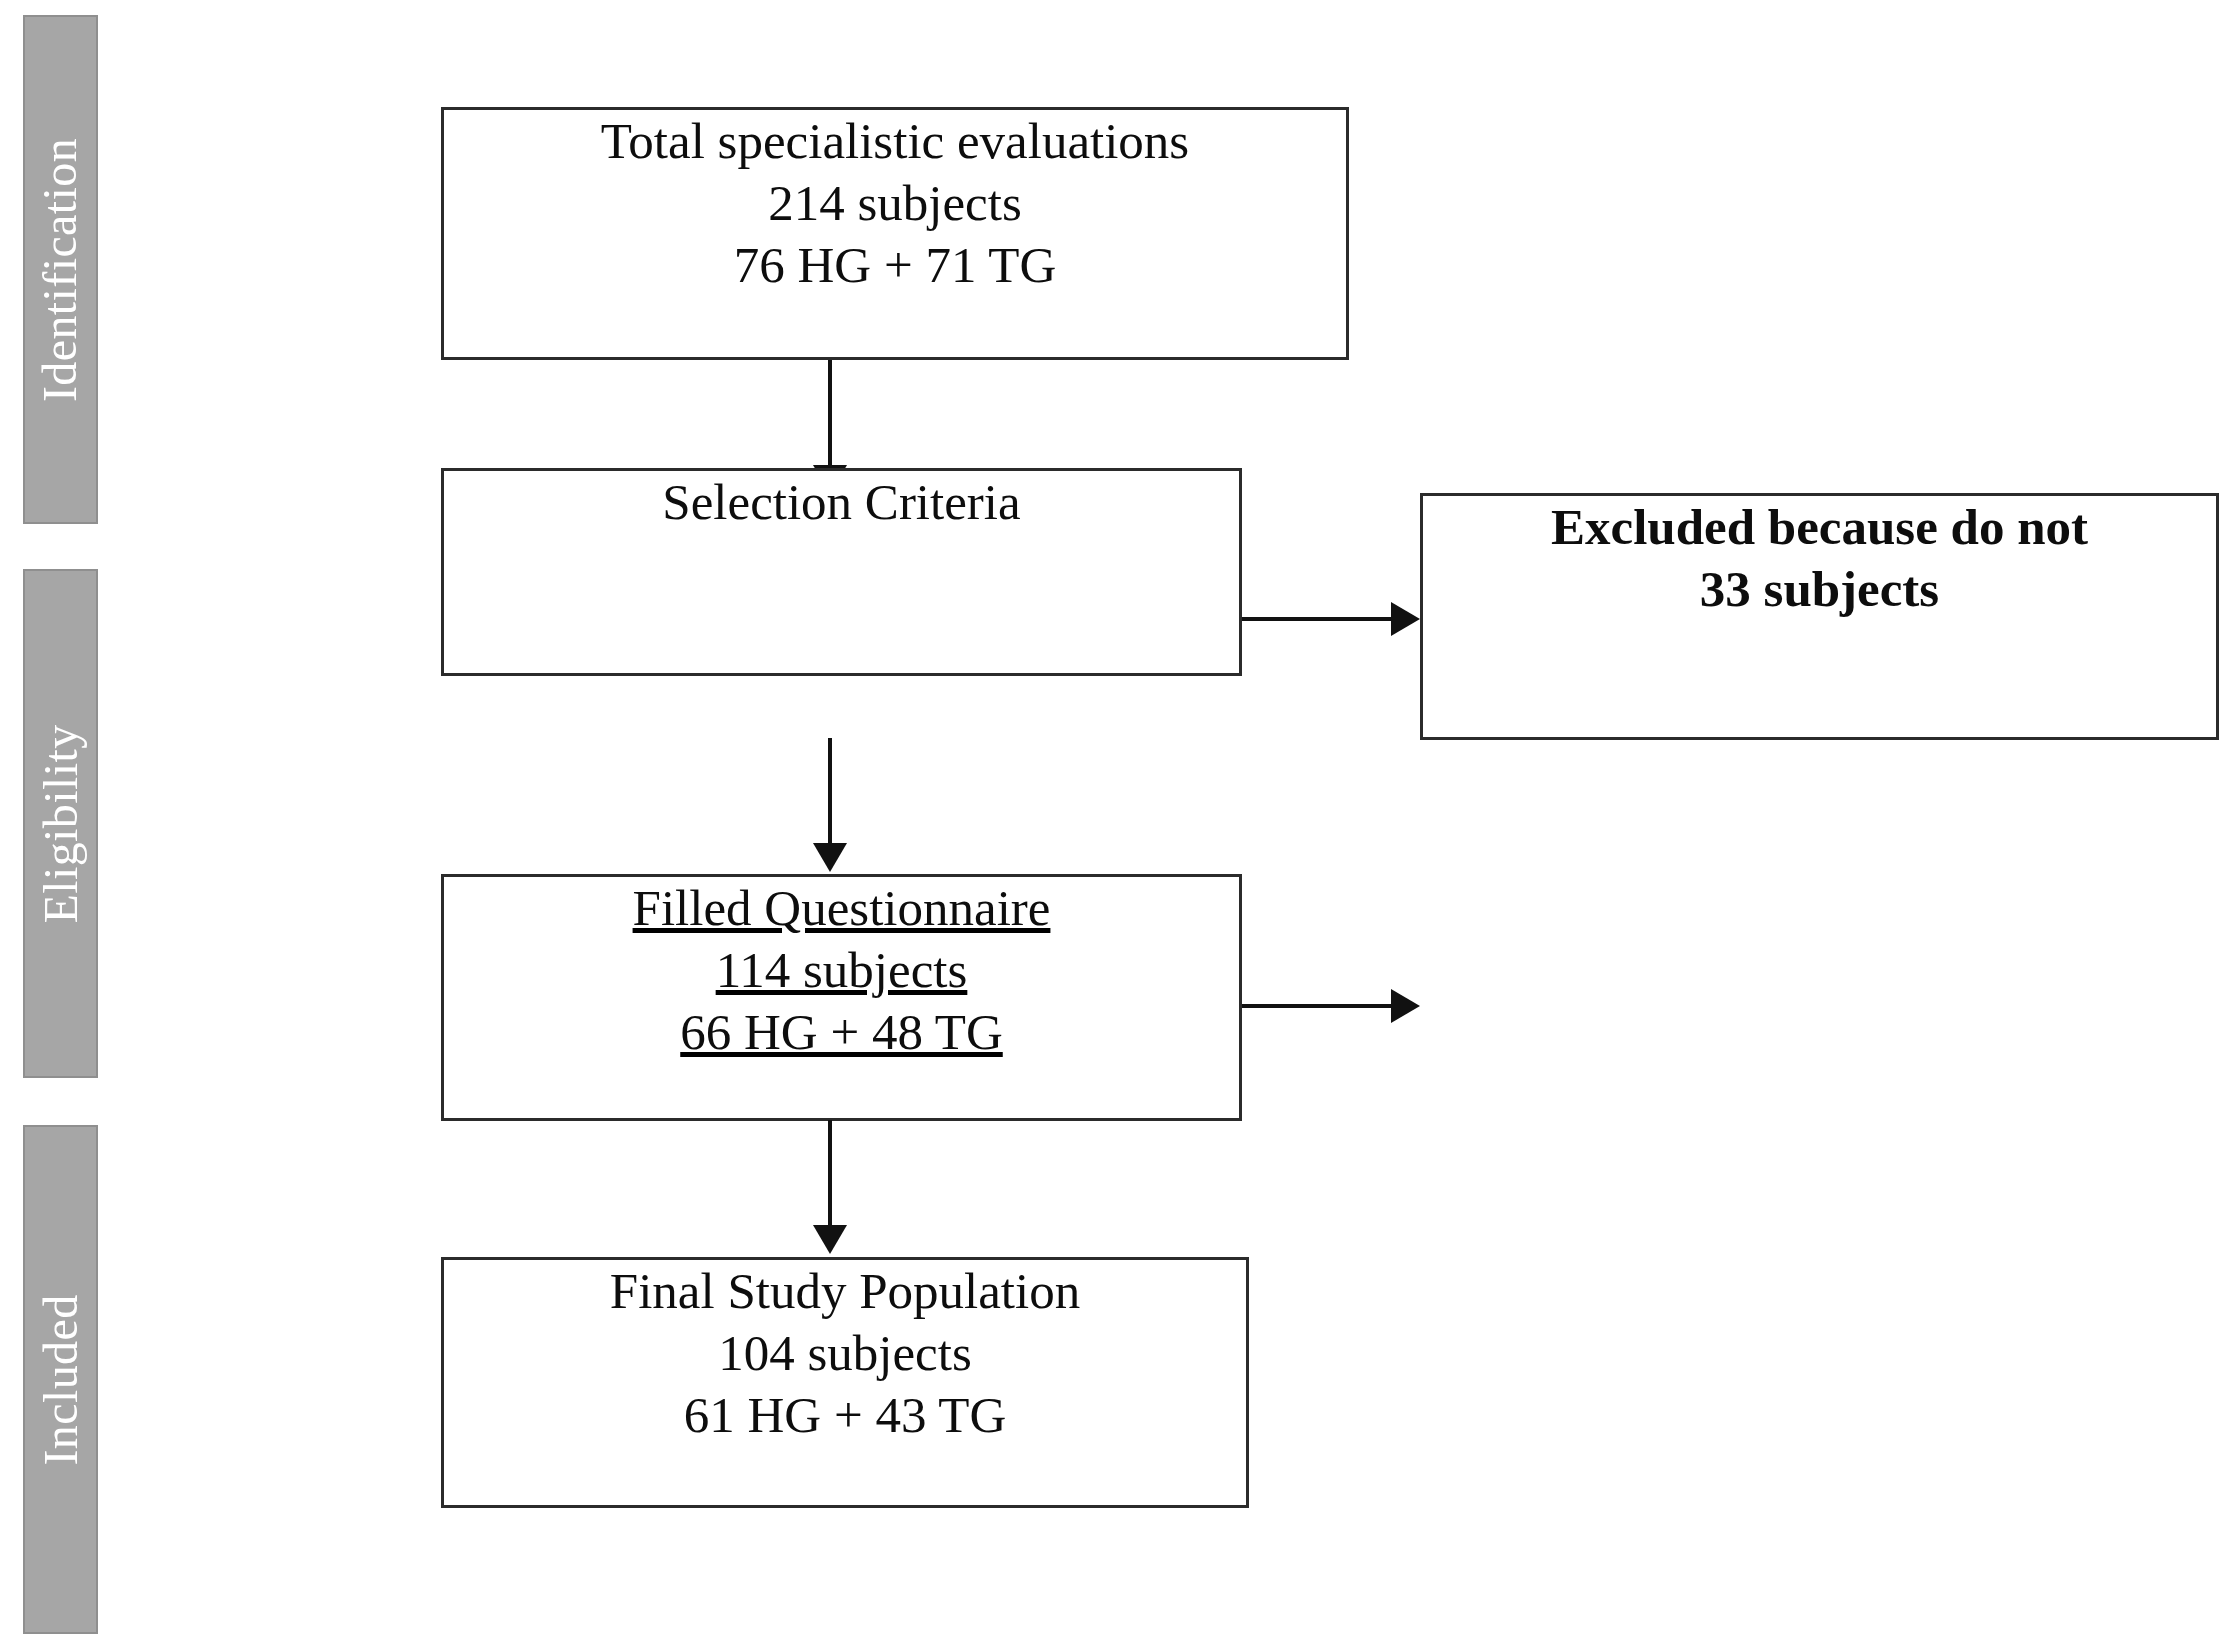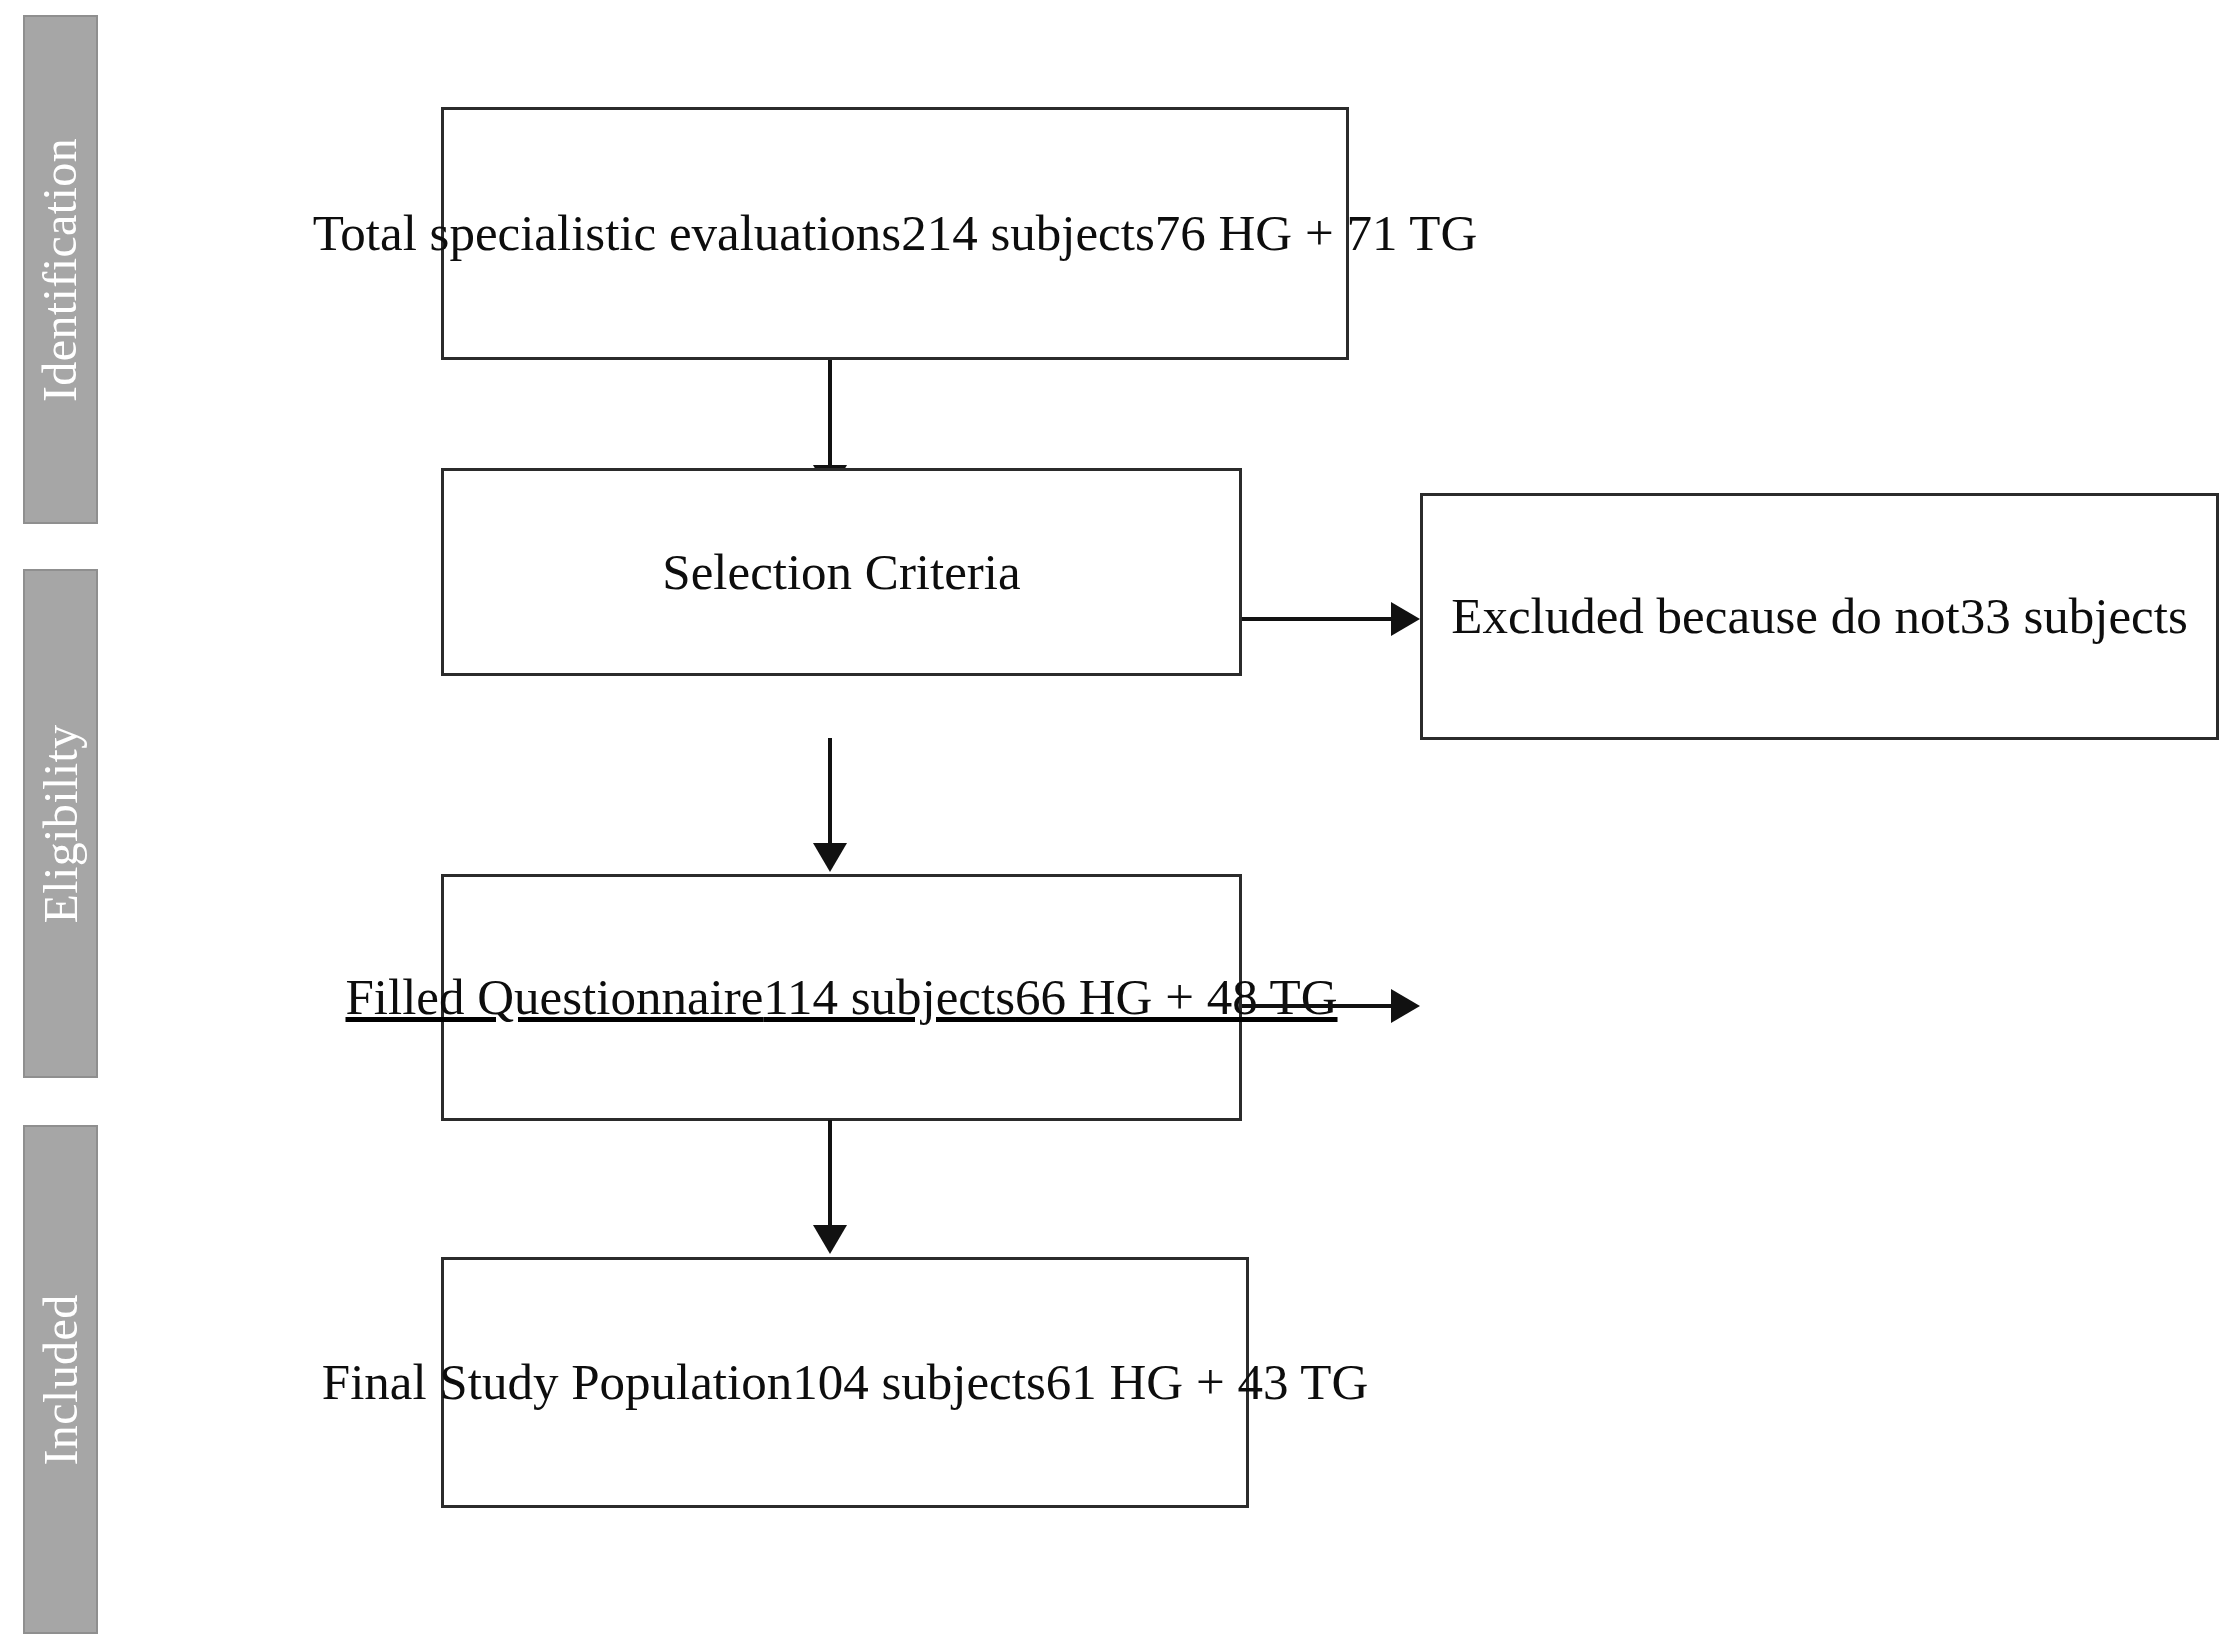--- a/index.html
+++ b/index.html
@@ -37,23 +37,23 @@
     font-family: "Liberation Serif", "DejaVu Serif", serif;
   }
 
   
   .flow-box {
     position: absolute;
     background: #ffffff;
     border: 3.1px solid #2b2b2b;
     box-sizing: border-box;
     display: flex;
-    flex-direction: row;
+    flex-direction: column;
     align-items: center;
-    justify-content: center;
+    justify-content: flex-start;
     text-align: center;
   }
   .flow-box .line {
     font-size: 51px;
     line-height: 1.22;
     color: #0d0d0d;
     white-space: nowrap;
     font-family: "Liberation Serif", "DejaVu Serif", serif;
   }
 
@@ -111,21 +111,21 @@
   <div class="connector-v" style="left:828px; top:360px; height:107px;"></div>
   <div class="arrowhead-down" style="left:813px; top:465px;"></div>
 
   <div class="flow-box" style="left:441px; top:468px; width:801px; height:208px;">
     <div class="line">Selection Criteria</div>
   </div>
 
   <div class="connector-h" style="left:1242px; top:617px; width:153px;"></div>
   <div class="arrowhead-right" style="left:1391px; top:602px;"></div>
 
-  <div class="flow-box" style="left:1420px; top:493px; width:799px; height:247px;">
+  <div class="flow-box" style="left:1420px; top:493px; width:799px; height:247px;font-weight:bold;">
     <div class="line">Excluded because do not</div>
     <div class="line">33 subjects</div>
   </div>
 
   <div class="connector-v" style="left:828px; top:738px; height:107px;"></div>
   <div class="arrowhead-down" style="left:813px; top:843px;"></div>
 
   <div class="flow-box" style="left:441px; top:874px; width:801px; height:247px;text-decoration:underline;">
     <div class="line">Filled Questionnaire</div>
     <div class="line">114 subjects</div>

